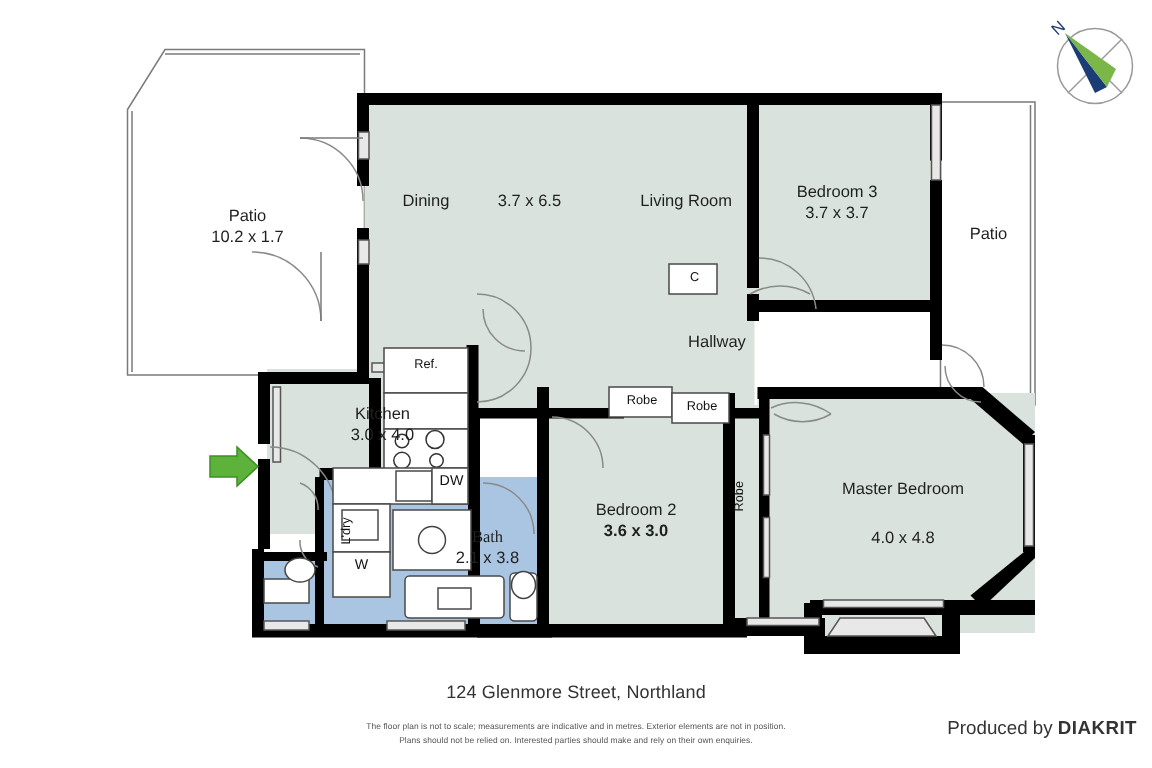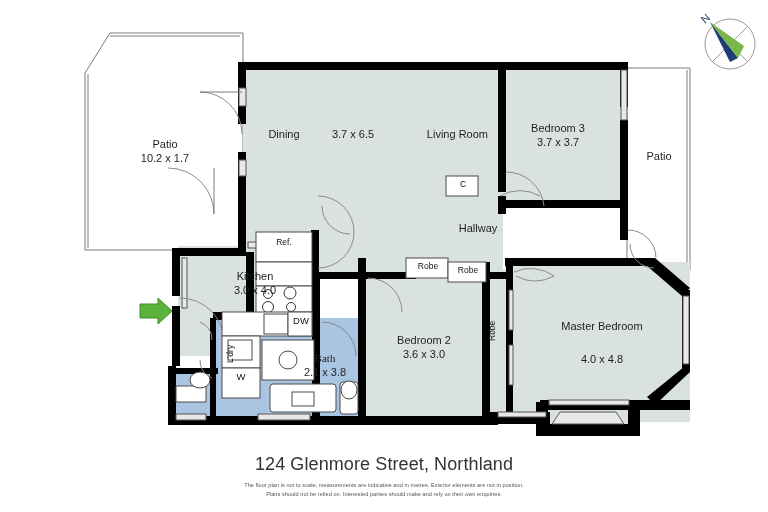--- a/index.html
+++ b/index.html
@@ -14,21 +14,21 @@
   #plan{position:absolute;left:0;top:0;width:768px;height:512px;}
   .txt{position:absolute;text-align:center;line-height:1.12;pointer-events:none;}
   .room-name{font-size:11px;color:#1f1f1f;}
   .room-dim{font-size:11px;color:#1f1f1f;}
   .tiny-label{font-size:8.5px;color:#111;}
   .vert{writing-mode:vertical-rl;transform:rotate(180deg);}
   
   #footer{position:absolute;left:0;top:450px;width:768px;height:62px;}
   #address{
     position:absolute;left:0;top:4px;width:768px;text-align:center;
-    font-size:18px;color:#333;letter-spacing:.1px;
+    font-size:12px;color:#333;letter-spacing:.1px;
   }
   .disc{
     position:absolute;left:0;width:768px;text-align:center;
     font-size:5.6px;color:#555;letter-spacing:.05px;
   }
   #disc1{top:32px;}
   #disc2{top:41px;}
   #produced{
     position:absolute;right:10px;top:28px;
     font-size:12.5px;color:#333;
@@ -257,21 +257,21 @@
 
 <div class="txt room-name" style="left:418px;top:222px;width:120px;">Hallway</div>
 
 <div class="txt room-name" style="left:200px;top:270px;width:110px;">Kitchen</div>
 <div class="txt room-dim" style="left:200px;top:284px;width:110px;">3.0 x 4.0</div>
 
 <div class="txt room-name" style="left:288px;top:352px;width:74px;font-family:Liberation Serif, serif;">Bath</div>
 <div class="txt room-dim" style="left:280px;top:366px;width:90px;">2.1 x 3.8</div>
 
 <div class="txt room-name" style="left:368px;top:334px;width:112px;">Bedroom 2</div>
-<div class="txt room-dim" style="left:368px;top:348px;width:112px;">3.6 x 3.0</div>
+<div class="txt room-dim" style="left:368px;top:348px;width:112px;font-weight:bold;">3.6 x 3.0</div>
 
 <div class="txt room-name" style="left:528px;top:320px;width:148px;">Master Bedroom</div>
 <div class="txt room-dim" style="left:528px;top:334px;width:148px;margin-top:19px;">4.0 x 4.8</div>
 
 <div class="txt tiny-label" style="left:452px;top:180px;width:22px;">C</div>
 <div class="txt tiny-label" style="left:408px;top:262px;width:40px;">Robe</div>
 <div class="txt tiny-label" style="left:450px;top:266px;width:36px;">Robe</div>
 <div class="txt tiny-label vert" style="left:488px;top:308px;height:46px;width:12px;">Robe</div>
 <div class="txt tiny-label" style="left:262px;top:238px;width:44px;">Ref.</div>
 <div class="txt tiny-label" style="left:288px;top:316px;width:26px;font-size:9.5px;">DW</div>
@@ -284,13 +284,17 @@
   <line x1="56" y1="20" x2="20" y2="56" stroke="#9a9a9a" stroke-width="1"></line>
   <polygon points="18,16 46,52 38,56" fill="#1b3c74"></polygon>
   <polygon points="18,16 46,52 52,40" fill="#7ab648"></polygon>
   <text x="13" y="18" font-family="Liberation Sans, sans-serif" font-size="11" fill="#1b3c74" transform="rotate(-42 13 18)">N</text>
 </svg>
 
 <div id="footer">
   <div id="address">124 Glenmore Street, Northland</div>
   <div class="disc" id="disc1">The floor plan is not to scale; measurements are indicative and in metres. Exterior elements are not in position.</div>
   <div class="disc" id="disc2">Plans should not be relied on. Interested parties should make and rely on their own enquiries.</div>
+  <div id="produced">
+    <span>Produced by</span>
+    <b>DIAKRIT</b>
+  </div>
 </div>
 
 </body></html>

